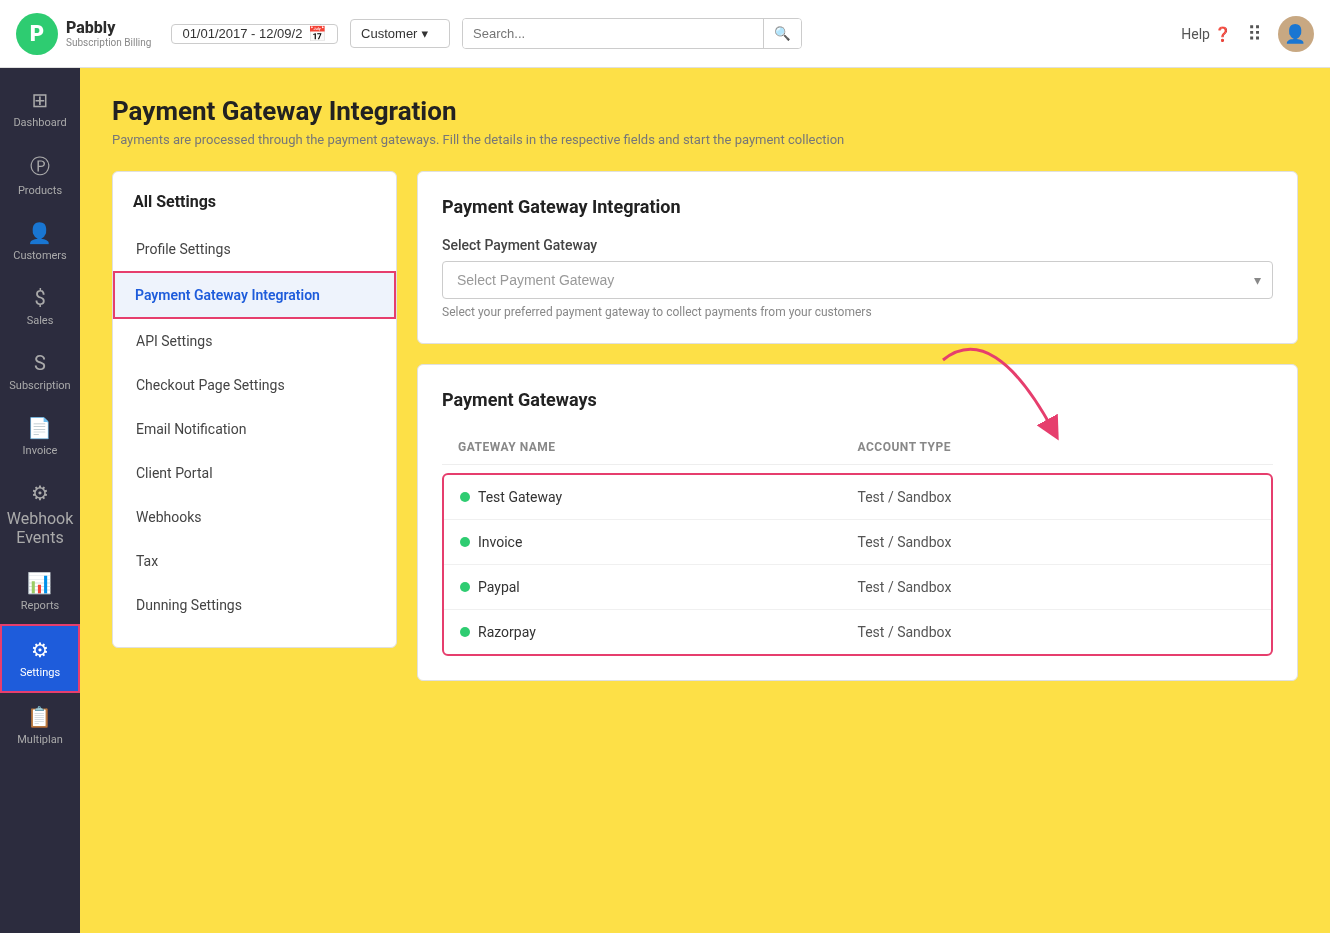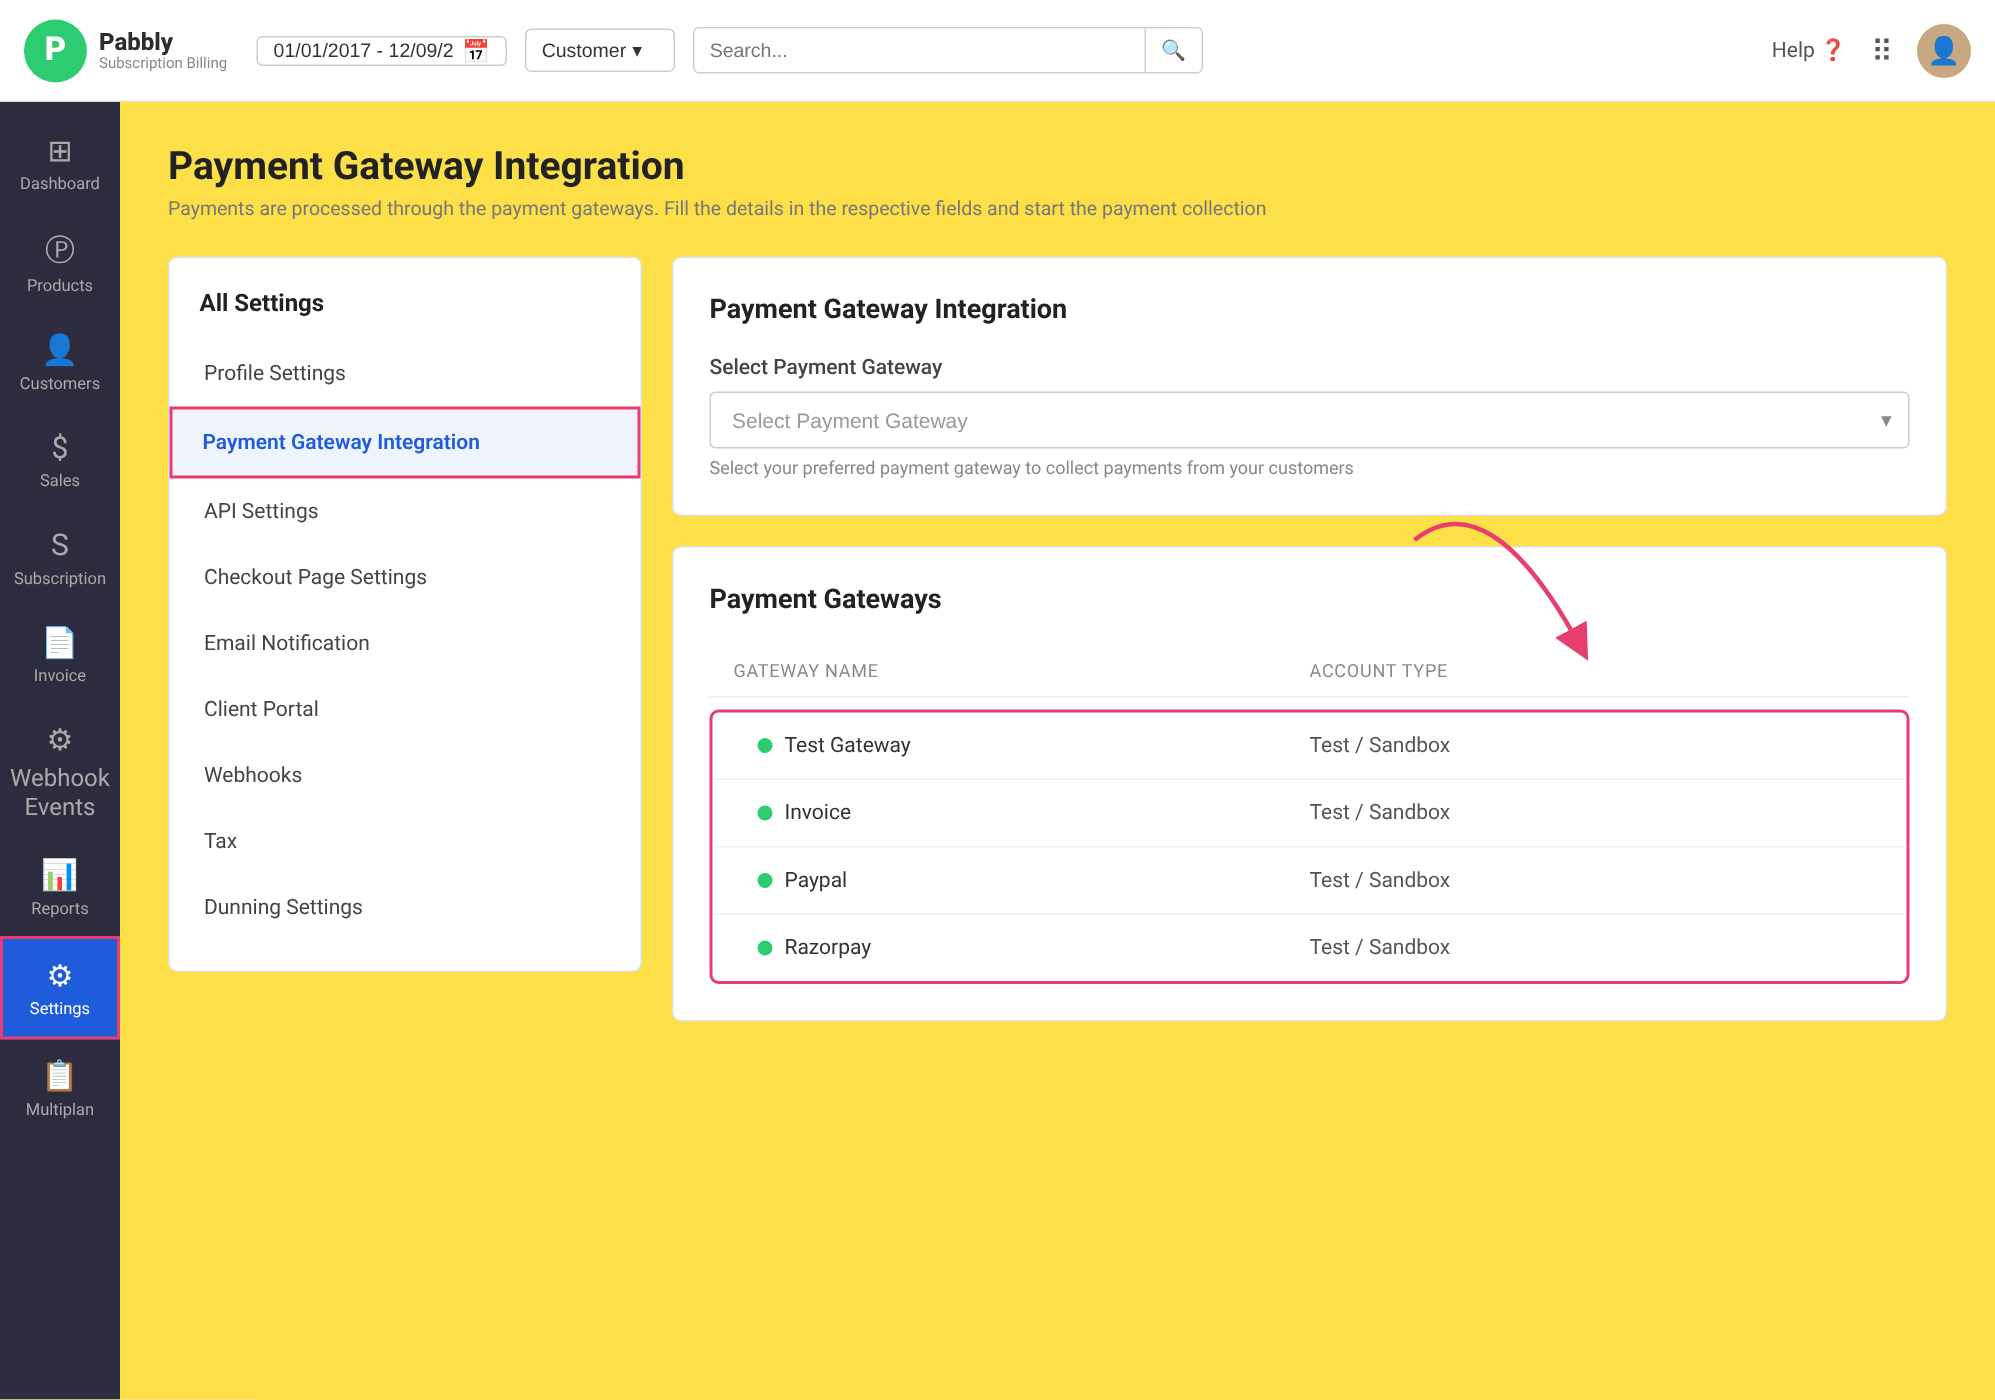--- a/index.html
+++ b/index.html
@@ -84,21 +84,21 @@
       padding: 28px 32px;
     }
 
     .page-title { font-size: 26px; font-weight: 700; color: #222; margin-bottom: 6px; }
     .page-subtitle { font-size: 13px; color: #777; margin-bottom: 24px; }
 
     .settings-layout { display: flex; gap: 20px; margin-top: 8px; }
 
     
     .settings-sidebar {
-      width: 316px;
+      width: 285px;
       background: #fff;
       border-radius: 6px;
       border: 1px solid #e0e0e0;
       padding: 20px 0;
       flex-shrink: 0;
       height: fit-content;
     }
     .settings-sidebar-title { font-size: 16px; font-weight: 700; color: #222; padding: 0 20px 16px; }
     .settings-menu-item {
       padding: 14px 20px; font-size: 14px; color: #444; cursor: pointer;
@@ -134,32 +134,32 @@
     }
     .select-arrow {
       position: absolute; right: 12px; top: 50%; transform: translateY(-50%);
       color: #888; font-size: 14px; pointer-events: none;
     }
     .form-hint { font-size: 12px; color: #888; margin-top: 6px; }
 
     
     .table-header {
       display: grid; grid-template-columns: 1fr 1fr;
-      padding: 10px 16px; font-size: 12px; font-weight: 400;
+      padding: 10px 16px; font-size: 12px; font-weight: 700;
       color: #888; letter-spacing: 0.5px; border-bottom: 1px solid #eee;
     }
     .gateways-table {
       border: 2px solid #e63e6d;
       border-radius: 6px;
       overflow: hidden;
       margin-top: 8px;
     }
     .gateway-row {
       display: grid; grid-template-columns: 1fr 1fr;
-      padding: 14px 30px; border-bottom: 1px solid #f0f0f0;
+      padding: 14px 16px; border-bottom: 1px solid #f0f0f0;
       align-items: center; font-size: 14px;
     }
     .gateway-row:last-child { border-bottom: none; }
     .gateway-name { display: flex; align-items: center; gap: 8px; color: #333; }
     .green-dot { width: 10px; height: 10px; background: #2ecc71; border-radius: 50%; flex-shrink: 0; }
     .account-type { color: #555; }
   </style>
 </head>
 <body>
 

